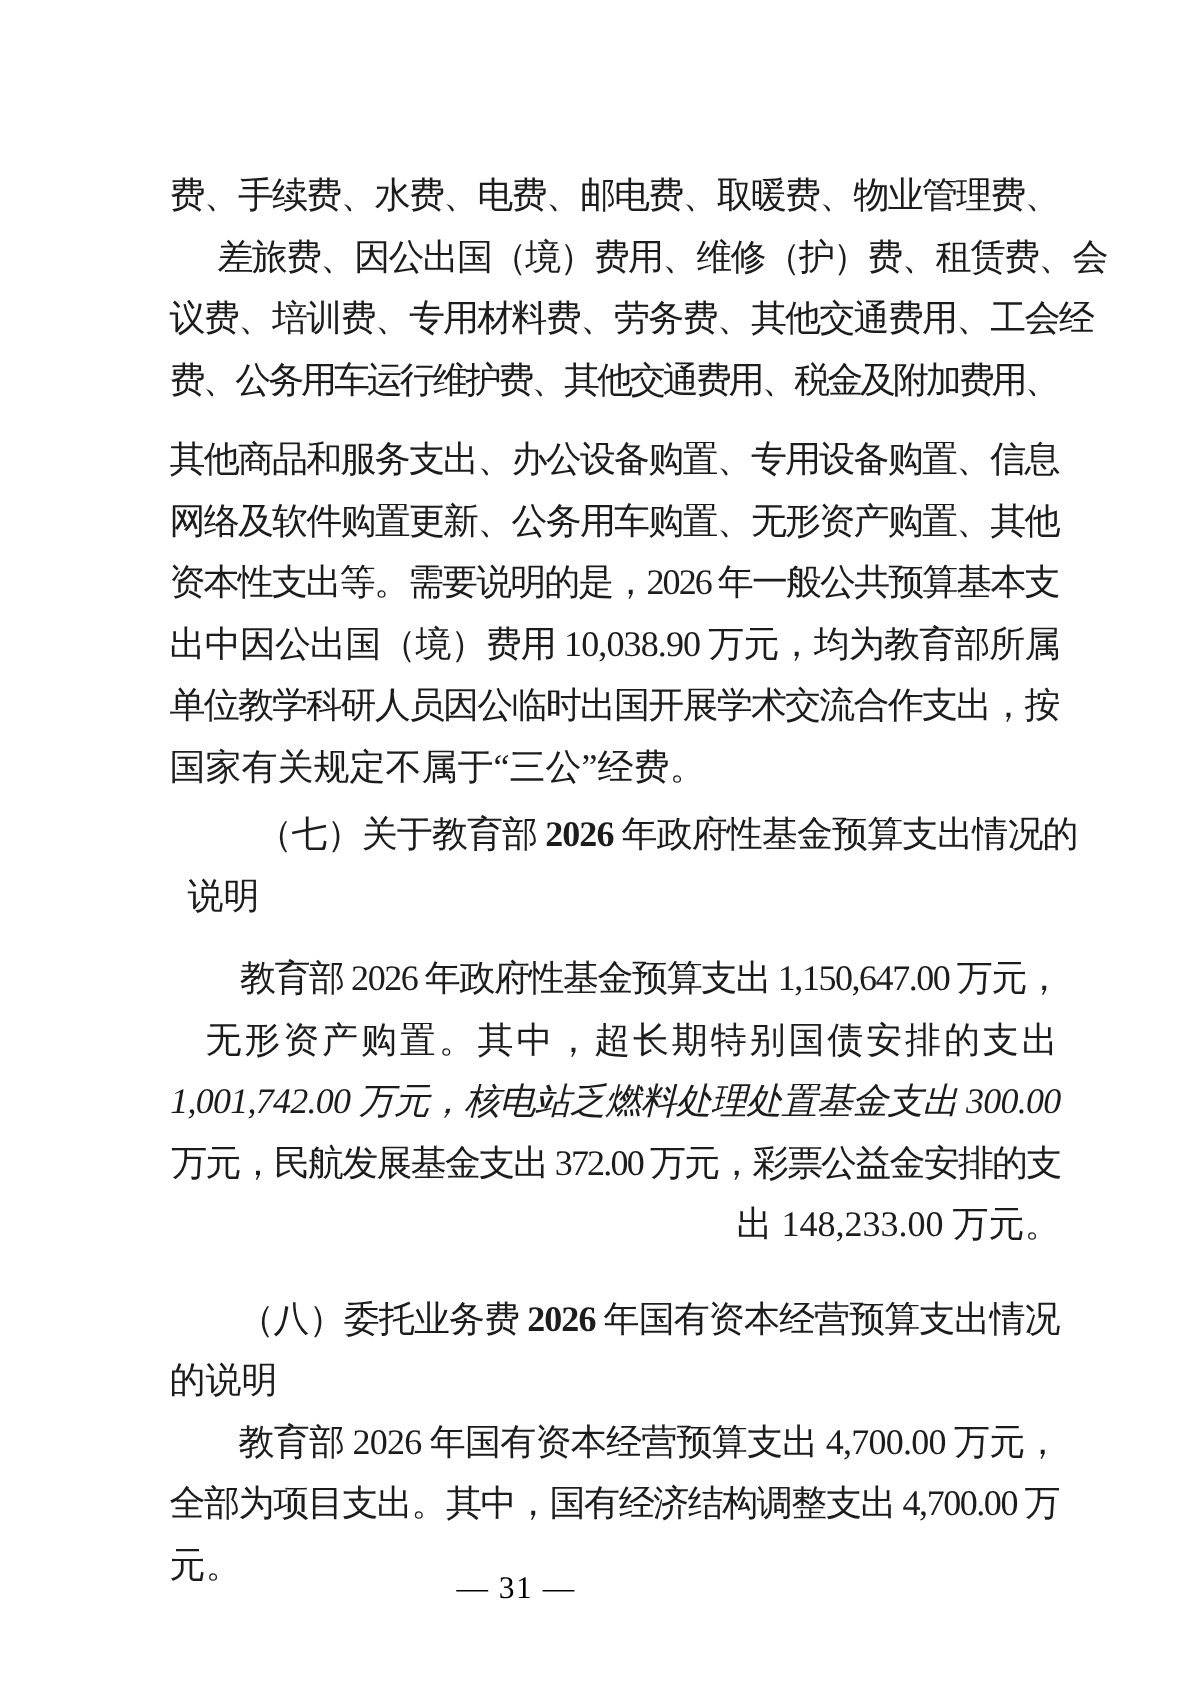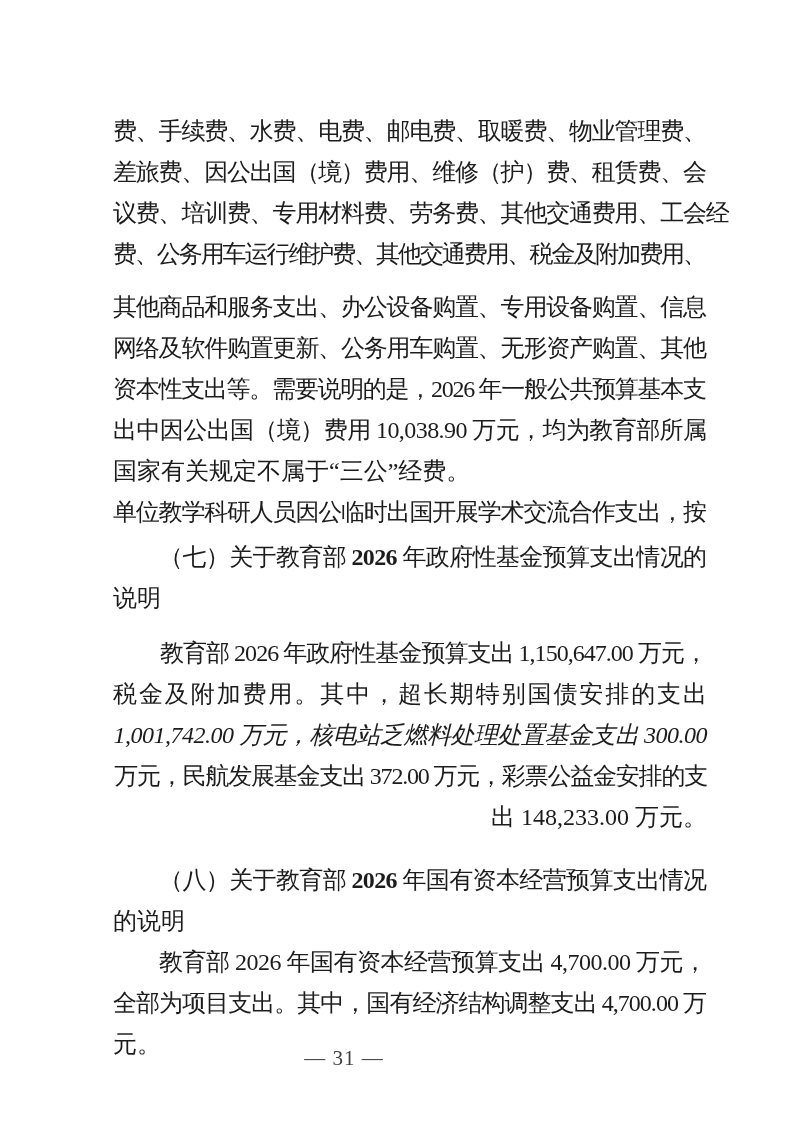--- a/index.html
+++ b/index.html
@@ -27,69 +27,69 @@
   section.block { margin: 0; padding: 0; }
   .line {
     height: 41px;
     line-height: 41px;
     font-size: 24px;
     white-space: nowrap;
   }
   .line.ind { padding-left: 46px; }
   .line b { font-weight: bold; }
   
-  #sec-h7 { margin-top: 4px; }
+  #sec-h7 { margin-top: 4px; margin-left: 12px; }
   #sec-p7 { margin-top: 14px; text-align: right; }
   #sec-h8 { margin-top: 22px; }
   #sec-p8 { }
   .footer {
     position: absolute;
     top: 1046px;
     left: 0;
     width: 688px;
     text-align: center;
     font-size: 21px;
     letter-spacing: 1px;
-    color: #404040;
+    color: #000000;
   }
 </style>
 </head>
 <body>
 
 <div class="page">
   <div class="textblock">
 
     <section id="sec-p1" class="block">
         <div class="line" style="letter-spacing: -1.2px;"><span class="ln"><span>费、手续费、水费、电费、邮电费、取暖费、物业管理费、</span></span></div>
-        <div class="line" style="letter-spacing: -1.2px;"><span class="ln"><span>差旅费、因公出国（境）费用、维修（护）费、租赁费、会</span></span></div>
+        <div class="line" style="letter-spacing: -1.2px; margin-left: 32px;"><span class="ln"><span>差旅费、因公出国（境）费用、维修（护）费、租赁费、会</span></span></div>
         <div class="line" style="letter-spacing: -1.2px;"><span class="ln"><span>议费、培训费、专用材料费、劳务费、其他交通费用、工会经</span></span></div>
         <div class="line" style="letter-spacing: -2.07692px;"><span class="ln"><span>费、公务用车运行维护费、其他交通费用、税金及附加费用、</span></span></div>
         <div class="line" style="letter-spacing: -1.2px; margin-top: 12px;"><span class="ln"><span>其他商品和服务支出、办公设备购置、专用设备购置、信息</span></span></div>
         <div class="line" style="letter-spacing: -1.2px;"><span class="ln"><span>网络及软件购置更新、公务用车购置、无形资产购置、其他</span></span></div>
         <div class="line" style="letter-spacing: -1.28571px;"><span class="ln"><span>资本性支出等。需要说明的是，2026 年一般公共预算基本支</span></span></div>
         <div class="line" style="letter-spacing: -0.580645px;"><span class="ln"><span>出中因公出国（境）费用 10,038.90 万元，均为教育部所属</span></span></div>
+        <div class="line" style="letter-spacing: -1.2px;"><span class="ln"><span>单位教学科研人员因公临时出国开展学术交流合作支出，按</span></span></div>
         <div class="line"><span class="ln"><span>国家有关规定不属于“三公”经费。</span></span></div>
-        <div class="line" style="letter-spacing: -1.2px;"><span class="ln"><span>单位教学科研人员因公临时出国开展学术交流合作支出，按</span></span></div>
       </section>
 
     <section id="sec-h7" class="block">
         <div class="line ind" style="letter-spacing: -0.615385px;"><span class="ln"><span>（七）关于教育部 </span><b>2026</b><span> 年政府性基金预算支出情况的</span></span></div>
         <div class="line"><span class="ln"><span>说明</span></span></div>
       </section>
 
     <section id="sec-p7" class="block">
         <div class="line ind" style="letter-spacing: -0.971429px;"><span class="ln"><span>教育部 2026 年政府性基金预算支出 1,150,647.00 万元，</span></span></div>
-        <div class="line" style="letter-spacing: 1.90909px;"><span class="ln"><span>税金及附加费用。其中，超长期特别国债安排的支出</span></span></div>
+        <div class="line" style="letter-spacing: 1.90909px;"><span class="ln"><span>无形资产购置。其中，超长期特别国债安排的支出</span></span></div>
         <div class="line" style="letter-spacing: -0.5px; font-style: italic;"><span class="ln"><span>1,001,742.00 万元，核电站乏燃料处理处置基金支出 300.00</span></span></div>
         <div class="line" style="letter-spacing: -1.2px;"><span class="ln"><span>万元，民航发展基金支出 372.00 万元，彩票公益金安排的支</span></span></div>
         <div class="line"><span class="ln"><span>出 148,233.00 万元。</span></span></div>
       </section>
 
     <section id="sec-h8" class="block">
-        <div class="line ind" style="letter-spacing: -0.615385px;"><span class="ln"><span>（八）关于教育部 </span><b>2026</b><span> 年国有资本经营预算支出情况</span></span></div>
+        <div class="line ind" style="letter-spacing: -0.615385px;"><span class="ln"><span>（八）委托业务费 </span><b>2026</b><span> 年国有资本经营预算支出情况</span></span></div>
         <div class="line"><span class="ln"><span>的说明</span></span></div>
       </section>
 
     <section id="sec-p8" class="block">
         <div class="line ind" style="letter-spacing: -0.5px;"><span class="ln"><span>教育部 2026 年国有资本经营预算支出 4,700.00 万元，</span></span></div>
         <div class="line" style="letter-spacing: -0.967742px;"><span class="ln"><span>全部为项目支出。其中，国有经济结构调整支出 4,700.00 万</span></span></div>
         <div class="line"><span class="ln"><span>元。</span></span></div>
       </section>
 
   </div>

